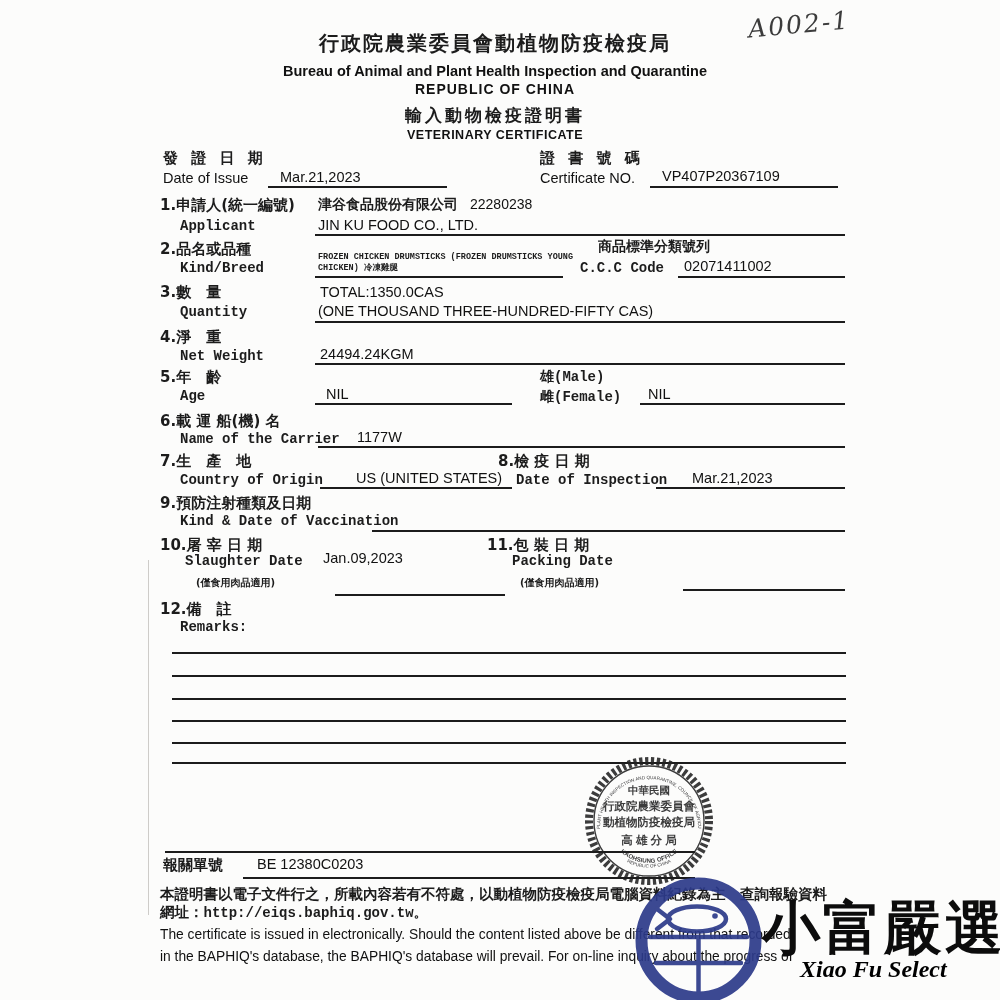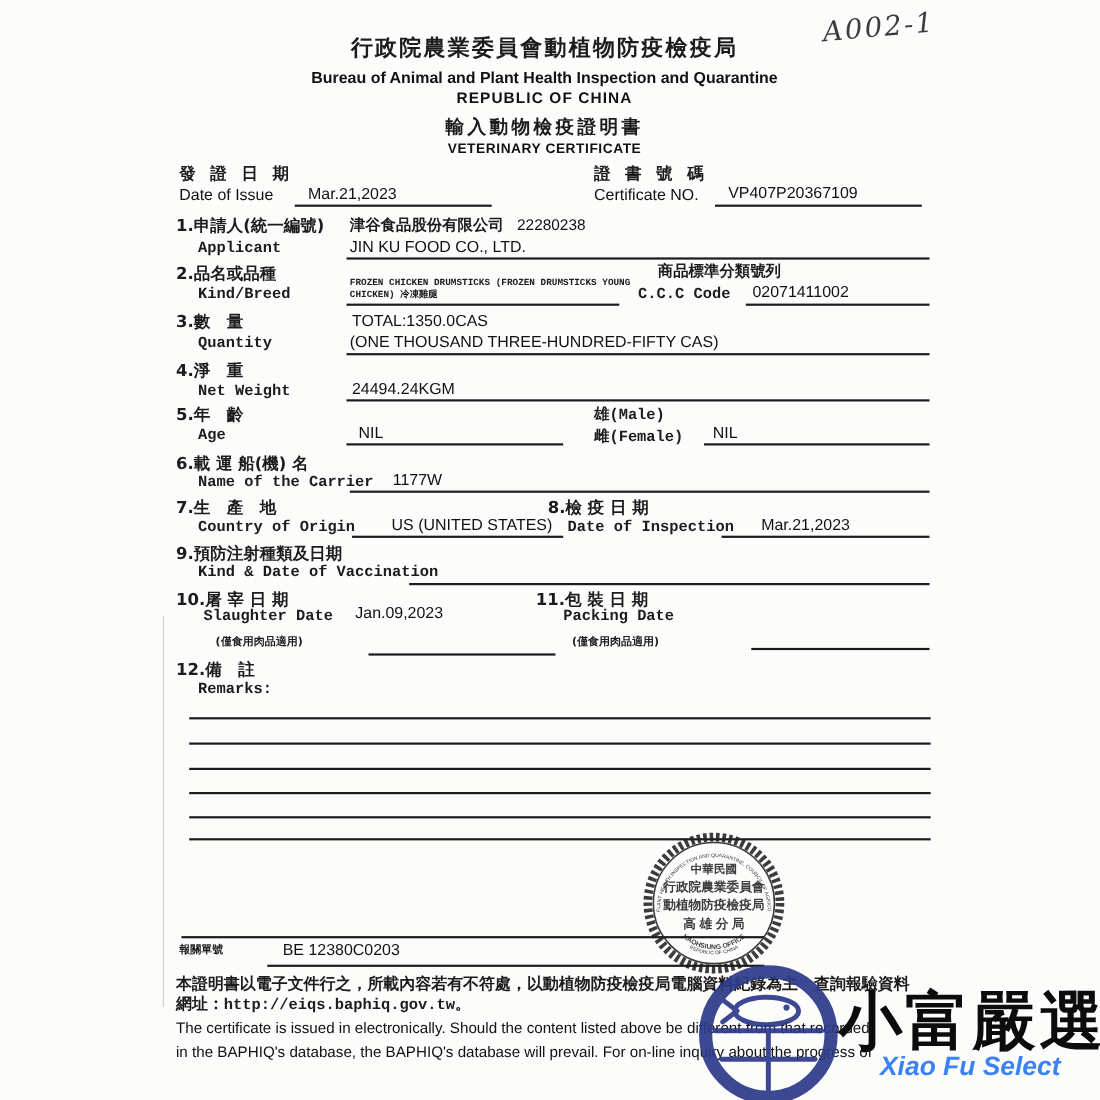--- a/index.html
+++ b/index.html
@@ -16,22 +16,22 @@
   .sans{font-family:"Liberation Sans","DejaVu Sans",sans-serif;color:#111;}
   .line{position:absolute;height:0;border-bottom:2px solid #1c1c1c;}
   .hdr{text-align:center;}
   .note-sm{font-size:10px;}
   .scanline{position:absolute;width:1px;background:#b5b2ae;opacity:.65;}
   .brand-zh{
     font-family:"DejaVu Serif","Liberation Serif",serif;font-weight:900;color:#0c0c0c;
     font-size:58px;letter-spacing:3px;
   }
   .brand-en{
-    font-family:Liberation Sans, sans-serif;font-style:italic;font-weight:bold;
-    color:#3b82f6;font-size:24px;
+    font-family:Liberation Serif, serif;font-style:italic;font-weight:bold;
+    color:#000000;font-size:24px;
   }
   .handwrite{
     font-family:"DejaVu Serif","Liberation Serif",serif;font-style:italic;
     font-size:25px;color:#3c3c3c;transform:rotate(-5deg);letter-spacing:2px;
   }
 </style>
 </head>
 <body>
 
 <div id="doc">
@@ -157,21 +157,21 @@
       <text font-size="6.2" font-weight="bold">
         <textPath href="#arcBot1" startOffset="50%" text-anchor="middle">KAOHSIUNG OFFICE</textPath>
       </text>
       <text font-size="4.6">
         <textPath href="#arcBot2" startOffset="50%" text-anchor="middle">REPUBLIC OF CHINA</textPath>
       </text>
     </g>
   </svg>
 
   <div class="line" style="left:165px;top:851px;width:530px;"></div>
-  <div class="abs zh" style="left:163px;top:856px;font-size:10px;">報關單號</div>
+  <div class="abs zh" style="left:163px;top:856px;font-size:15px;">報關單號</div>
   <div class="abs sans" style="left:257px;top:856px;font-size:14.5px;">BE 12380C0203</div>
   <div class="line" style="left:243px;top:877px;width:452px;"></div>
 
   <div class="abs zh" style="left:160px;top:885px;font-size:14.5px;">本證明書以電子文件行之，所載內容若有不符處，以動植物防疫檢疫局電腦資料紀錄為主　查詢報驗資料</div>
   <div class="abs" style="left:160px;top:903px;">
     <span class="zh" style="font-size:14.5px;">網址：</span><span class="mono" style="font-size:14px;">http://eiqs.baphiq.gov.tw。</span>
   </div>
   <div class="abs sans" style="left:160px;top:927px;font-size:13.8px;">The certificate is issued in electronically. Should the content listed above be different from that recorded</div>
   <div class="abs sans" style="left:160px;top:949px;font-size:13.8px;">in the BAPHIQ's database, the BAPHIQ's database will prevail. For on-line inquiry about the progress of</div>
 

